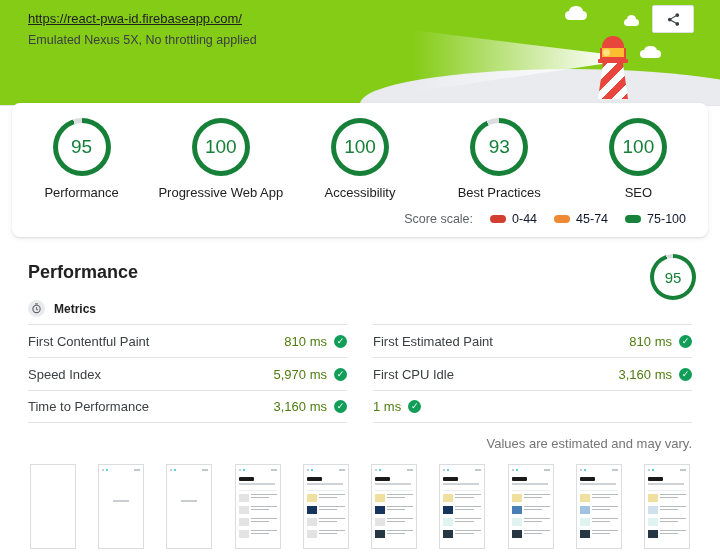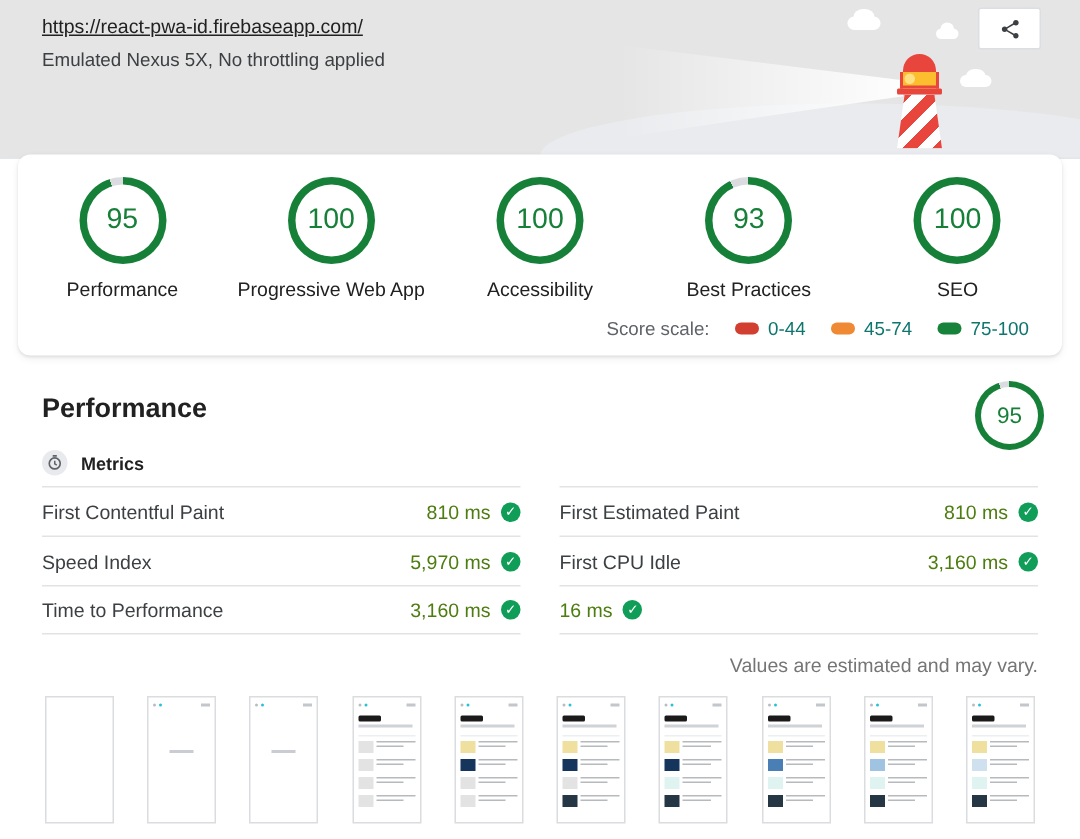--- a/index.html
+++ b/index.html
@@ -1,19 +1,19 @@
 <!DOCTYPE html>
 <html><head>
 <meta charset="utf-8">
 <style>
   * { margin:0; padding:0; box-sizing:border-box; }
   html,body { width:720px; height:559px; background:#fff; font-family:"Liberation Sans",sans-serif; overflow:hidden; }
 
   
-  .banner { position:relative; width:720px; height:106px; background:#e5e5e5; border-bottom:1px solid #e4e6e9; overflow:hidden;padding-left:40px; }
+  .banner { position:relative; width:720px; height:106px; background:#84cc16; border-bottom:1px solid #e4e6e9; overflow:hidden;padding-left:40px; }
   .hill { position:absolute; right:-60px; bottom:-34px; width:420px; height:70px; background:#e9ebee; border-radius:50% 50% 0 0; }
   .beam { position:absolute; right:118px; top:30px; width:190px; height:62px;
           background:linear-gradient(to left, rgba(255,255,255,.95), rgba(255,255,255,0));
           clip-path:polygon(100% 38%, 100% 55%, 0 100%, 0 0); }
   .cloud { position:absolute; background:#fff; border-radius:20px; }
   .cloud:before { content:""; position:absolute; background:#fff; border-radius:50%; width:60%; height:120%; top:-55%; left:20%; }
   .lighthouse { position:absolute; right:92px; top:36px; width:30px; }
   .lh-dome { width:22px; height:12px; margin:0 auto; background:#e8453c; border-radius:11px 11px 0 0; }
   .lh-lamp { position:relative; width:26px; height:11px; margin:0 auto; background:#fcbd2f; border:2px solid #e8453c; border-top:none; }
   .lh-lamp i { position:absolute; left:1px; top:1px; width:7px; height:7px; border-radius:50%; background:#ffe083; }
@@ -31,21 +31,21 @@
   
   .summary-card { position:relative; margin:-3px 12px 0; height:134px; background:#fff; border-radius:8px;
                   box-shadow:0 1px 2px rgba(0,0,0,.10), 0 2px 6px rgba(0,0,0,.06); }
   .gauges-row { display:flex; justify-content:space-around; padding-top:15px; }
   .gauge-item { display:flex; flex-direction:column; align-items:center; width:140px; }
   .gauge { position:relative; width:58px; height:58px; border-radius:50%; display:flex; align-items:center; justify-content:center; }
   .gauge:before { content:""; position:absolute; inset:5px; background:#fff; border-radius:50%; }
   .gauge .num { position:relative; font-size:19px; color:#168039; }
   .gauge-label { margin-top:9px; font-size:13px; color:#212121; white-space:nowrap; }
   .scale-row { position:absolute; right:22px; bottom:11px; display:flex; align-items:center; font-size:12.5px; color:#5f6368; }
-  .scale-group { display:flex; align-items:center; margin-left:17px; color:#0f766e; }
+  .scale-group { display:flex; align-items:center; margin-left:17px; color:#0f172a; }
   .pill { width:16px; height:8px; border-radius:4px; margin-right:6px; }
 
   
   .perf { position:relative; padding:0 28px; }
   .perf-title { margin-top:25px; font-size:18px; font-weight:bold; color:#212121; }
   .perf-gauge { position:absolute; right:24px; top:8px; width:46px; height:46px; border-radius:50%;
                 display:flex; align-items:center; justify-content:center; }
   .perf-gauge:before { content:""; position:absolute; inset:4px; background:#fff; border-radius:50%; }
   .perf-gauge .num { position:relative; font-size:15px; color:#168039; }
   .metrics-head { margin-top:17px; display:flex; align-items:center; }
@@ -203,21 +203,21 @@
     </div>
     <div class="metric-row">
       <span class="metric-name">First CPU Idle</span>
       <span class="metric-right">
           <span class="metric-value">3,160 ms</span>
           <span class="check-badge">✓</span>
         </span>
     </div>
     <div class="metric-row">
       <span class="metric-right">
-          <span class="metric-value">16 ms</span>
+          <span class="metric-value">1 ms</span>
           <span class="check-badge">✓</span>
         </span>
     </div>
   </div>
   <div class="disclaimer">Values are estimated and may vary.</div>
   <div class="filmstrip" id="filmstrip">
       <div class="frame"></div>
       <div class="frame">
         <div class="mini-topbar">
           <span class="mini-dot"></span>

